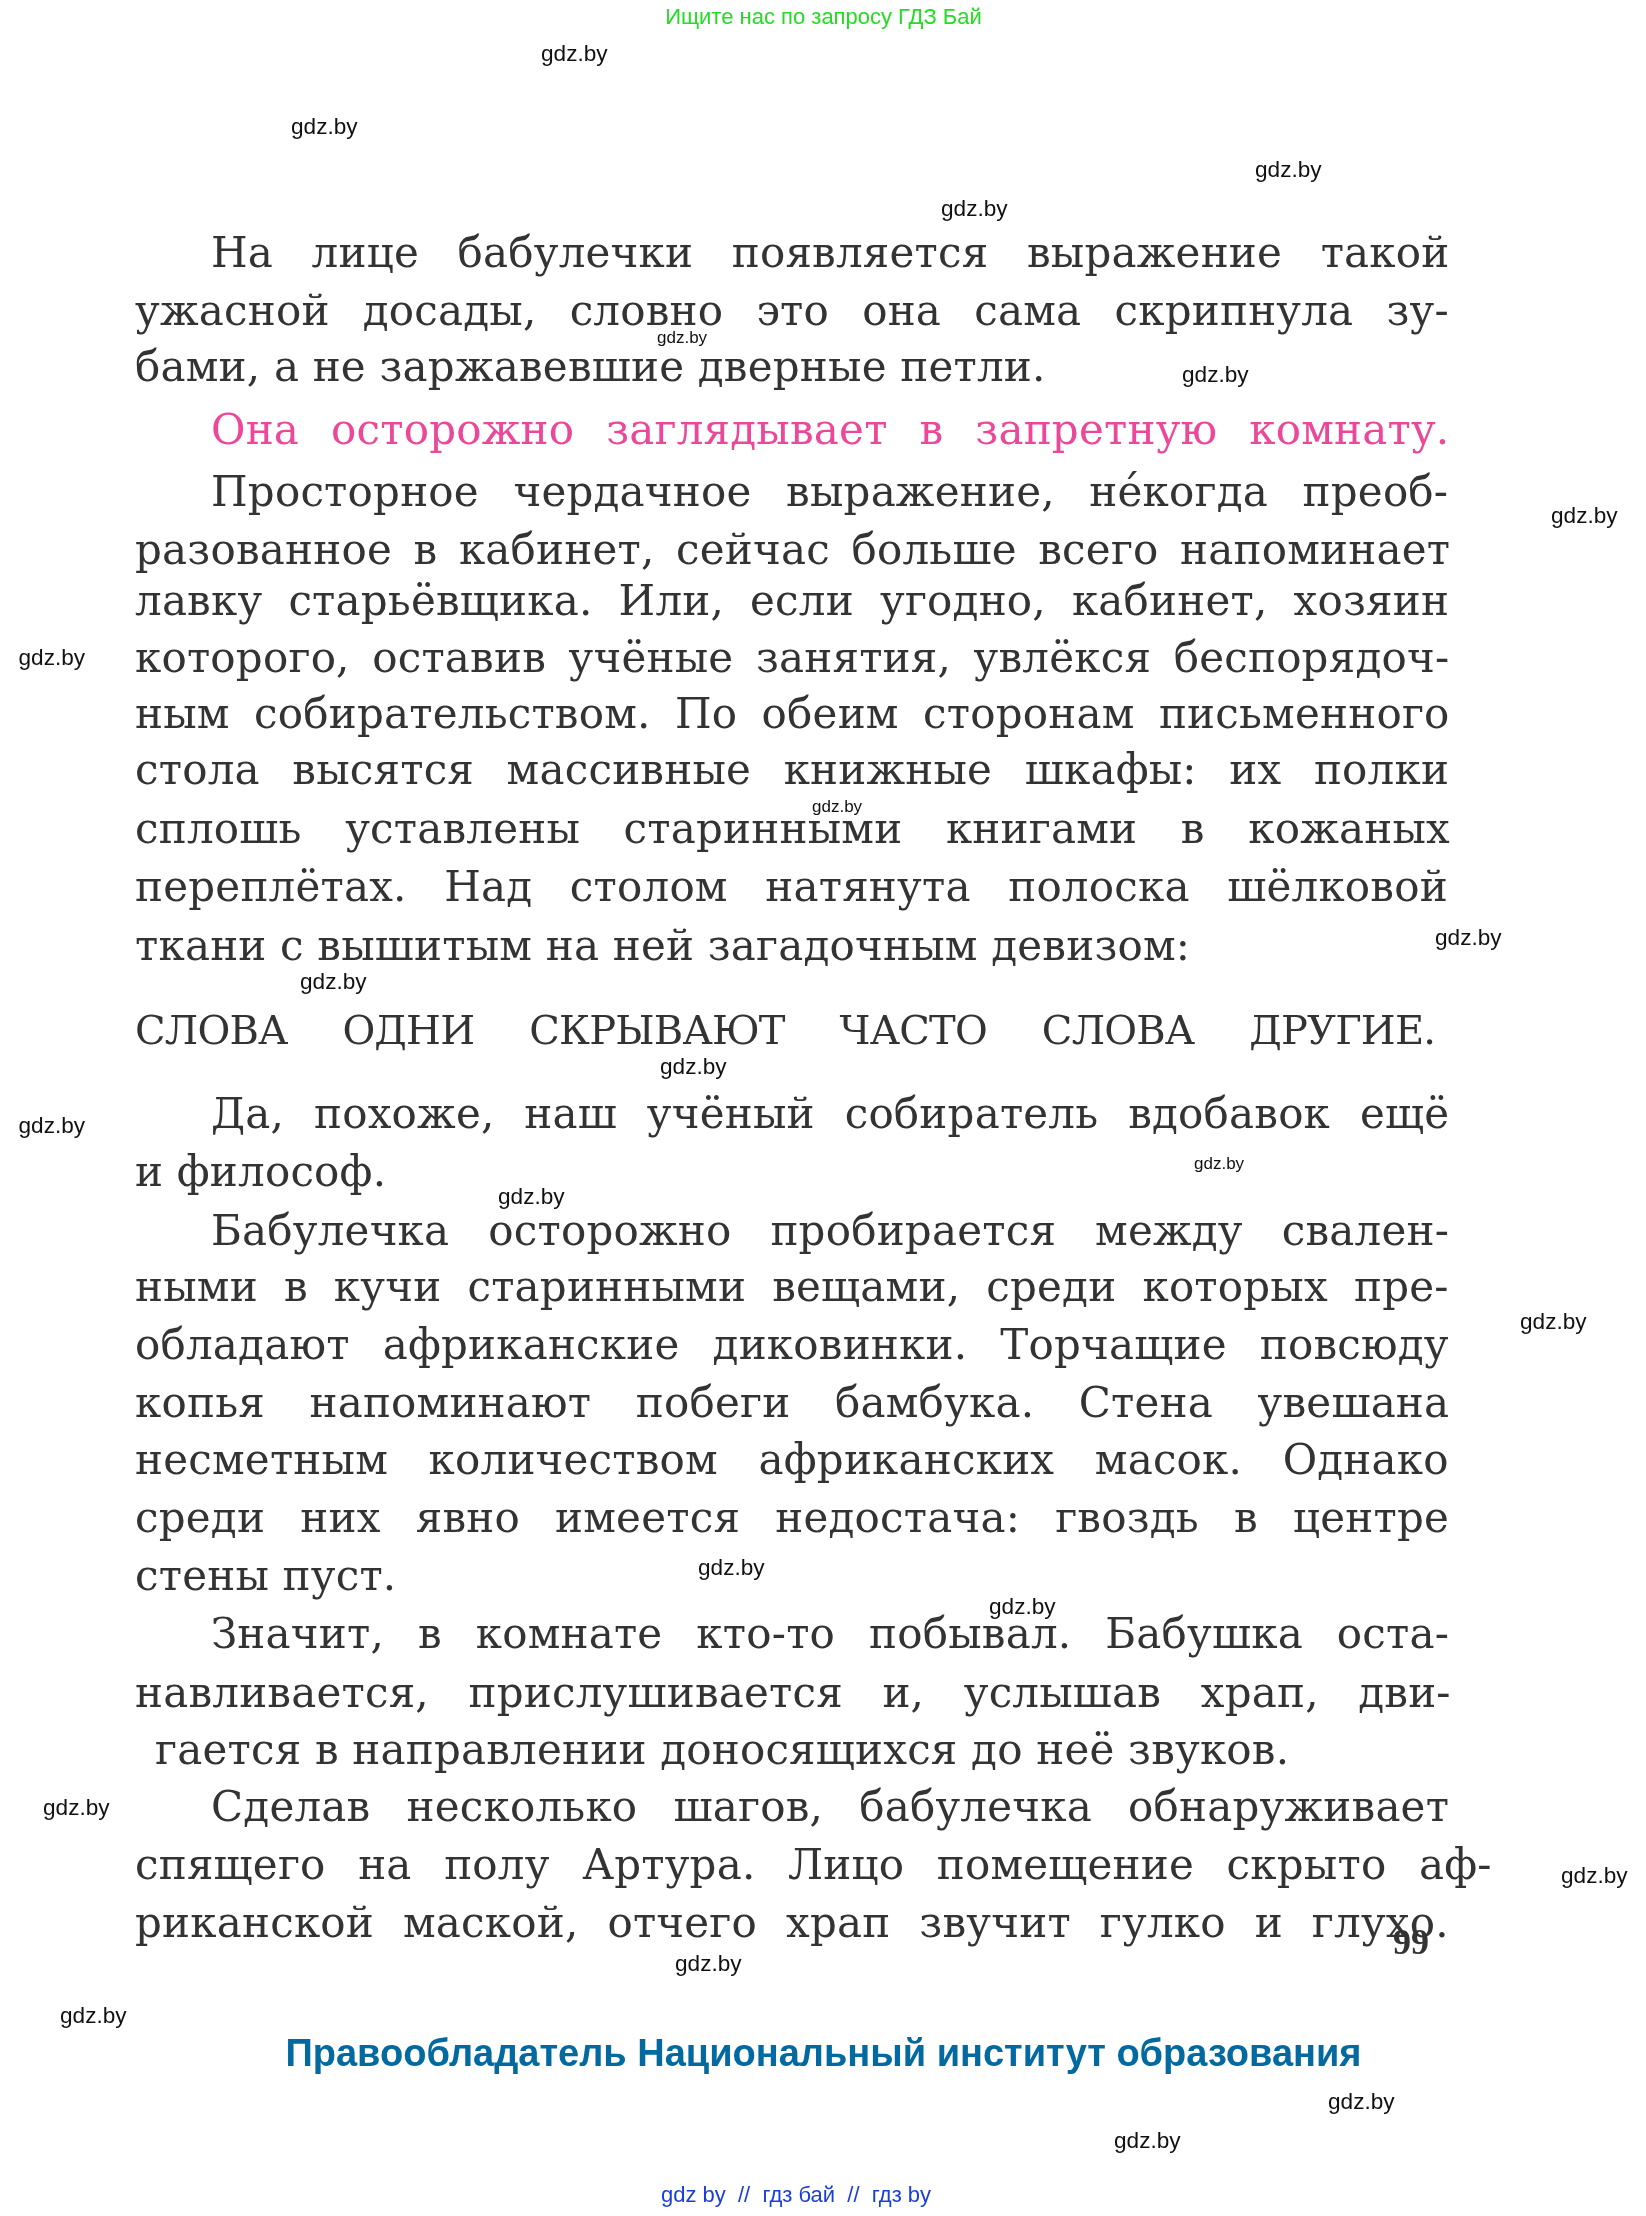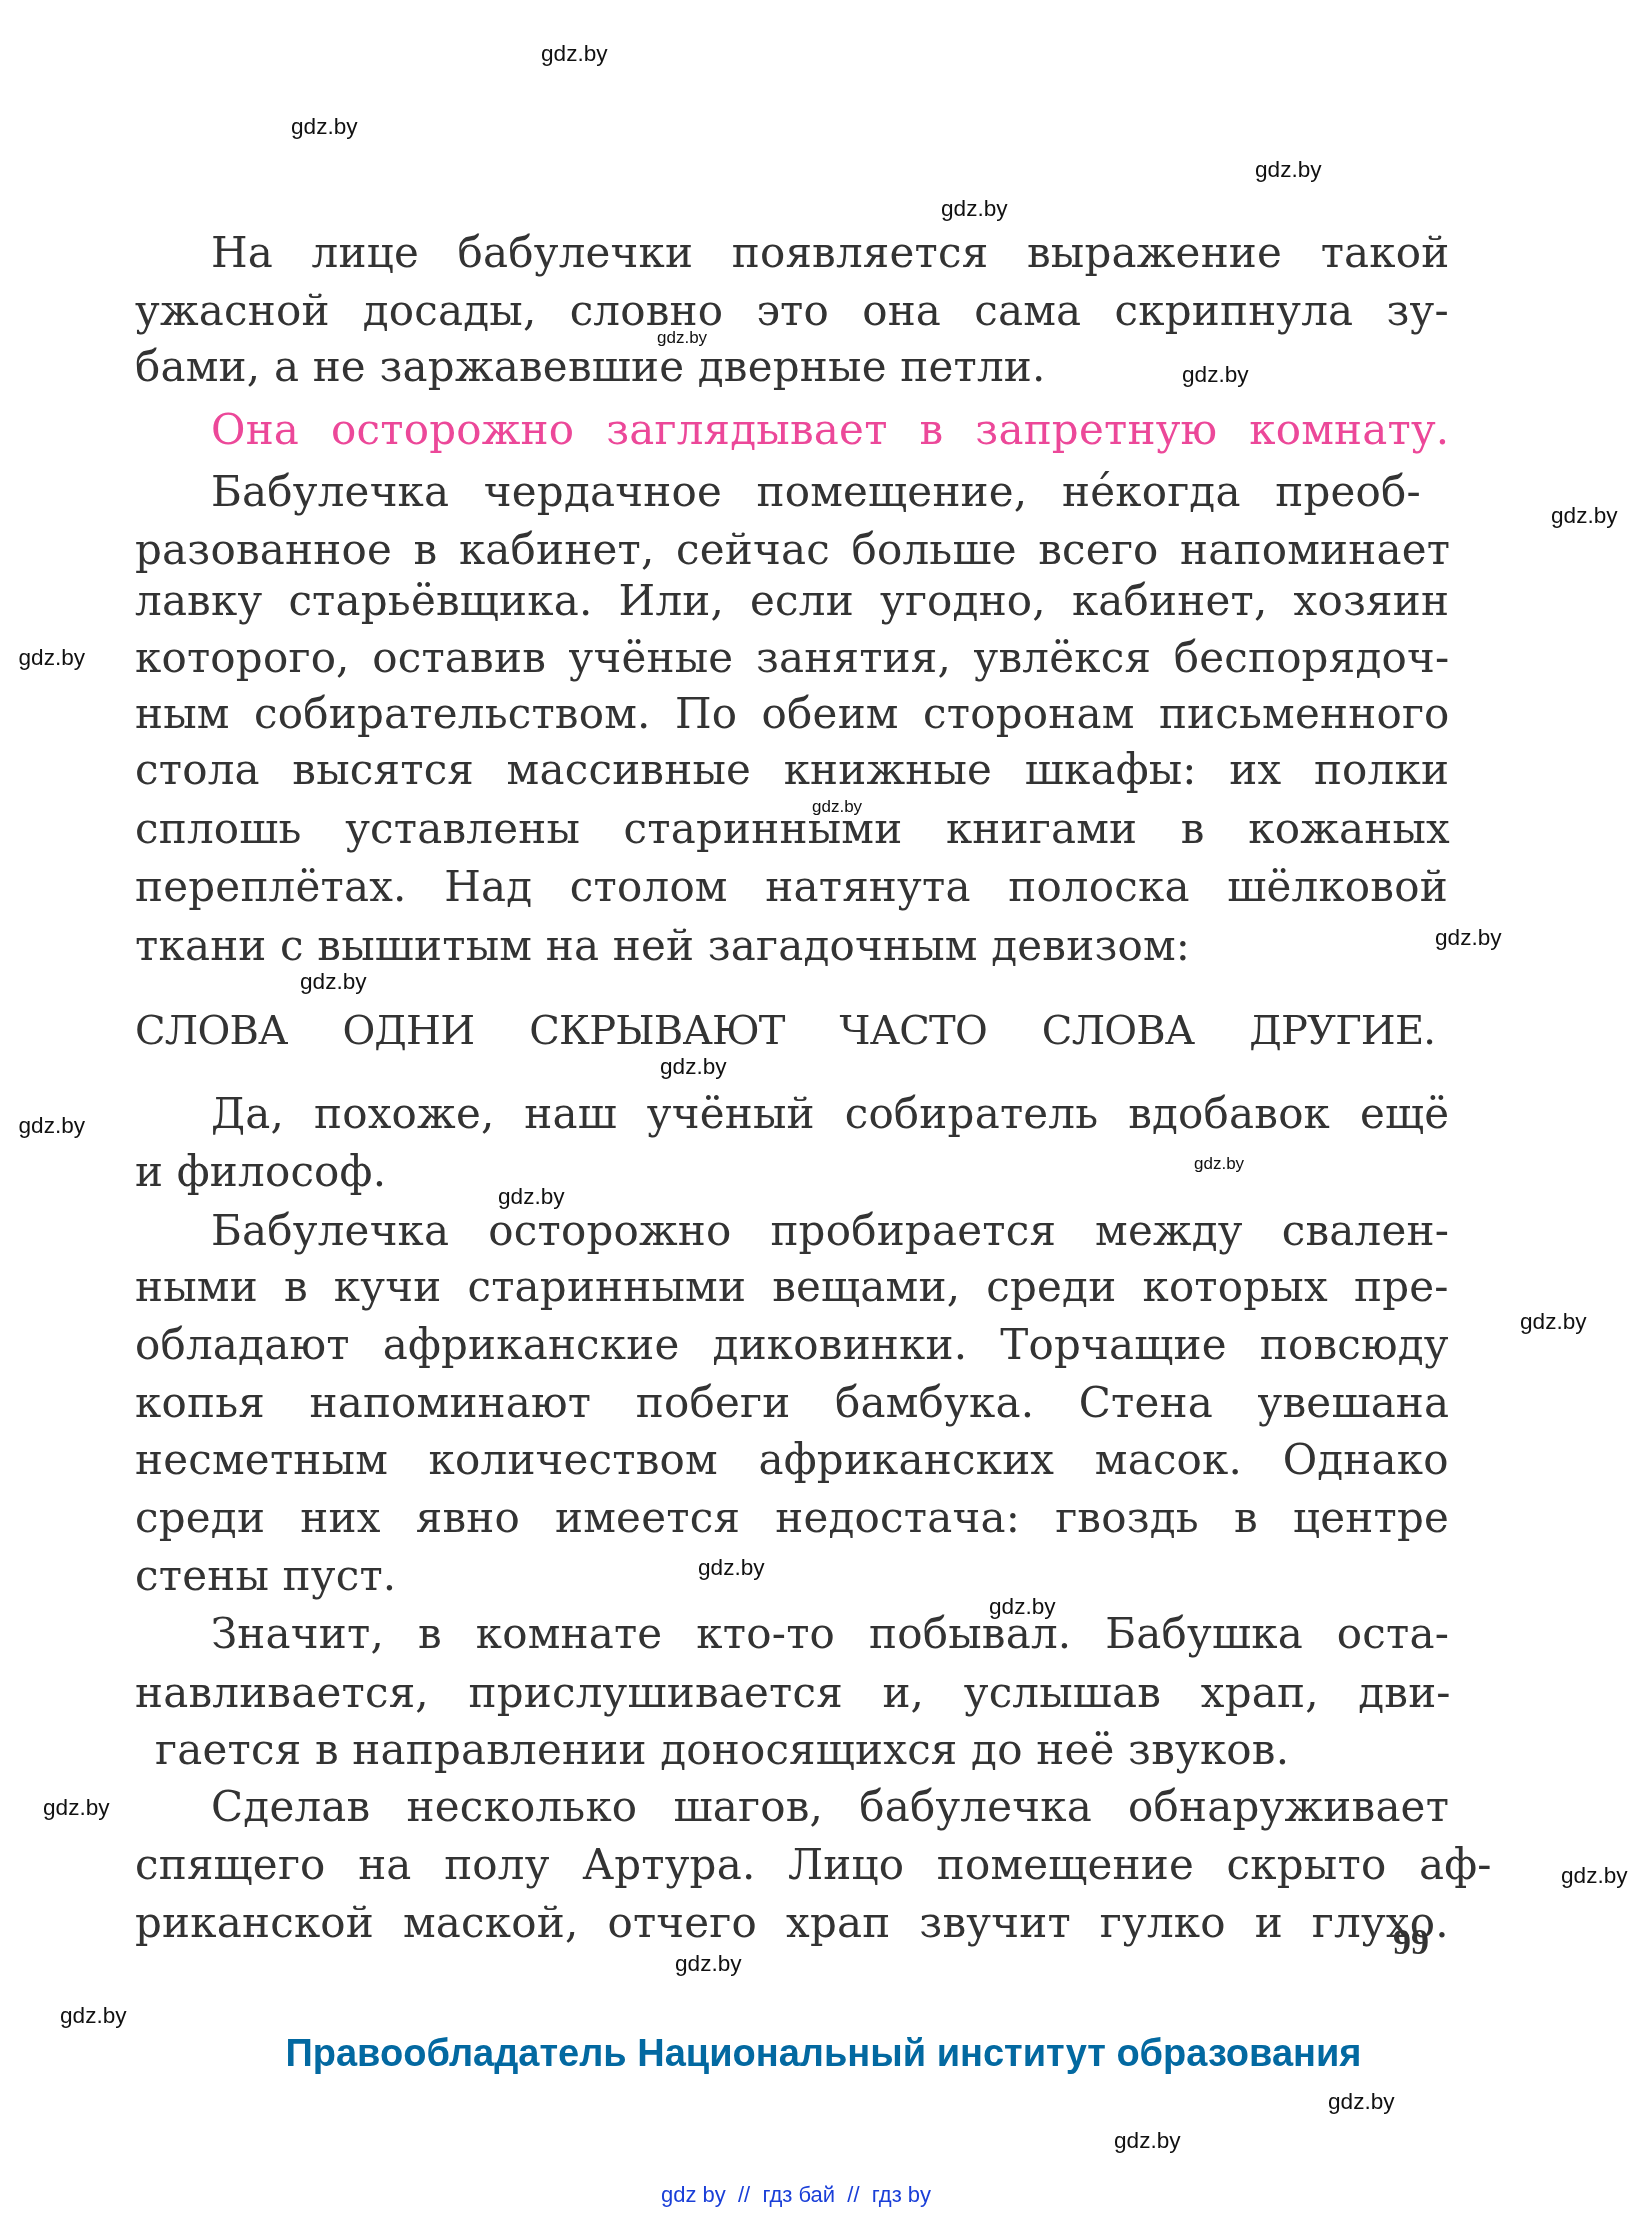--- a/index.html
+++ b/index.html
@@ -36,27 +36,28 @@
     position: absolute; left: 0; width: 1592px; top: 2181px; text-align: center;
     font-family: "Liberation Sans", sans-serif; font-size: 22px; line-height: 27px;
     white-space: pre;
   }
 </style>
 </head>
 <body>
 
 <div class="page">
 
+  <div class="header-note" style="color: rgb(34, 221, 34);">Ищите нас по запросу ГДЗ Бай</div>
 
   <div id="body-lines">
       <div class="line indent" style="top: 266px; color: rgb(51, 51, 51); word-spacing: 25px; text-align: left; text-align-last: left;">На лице бабулечки появляется выражение такой</div>
       <div class="line" style="top: 324px; color: rgb(51, 51, 51); word-spacing: 19.6px; text-align: left; text-align-last: left;">ужасной досады, словно это она сама скрипнула зу-</div>
       <div class="line last" style="top: 380px; color: rgb(51, 51, 51);">бами, а не заржавевшие дверные петли.</div>
       <div class="line indent" style="top: 443px; color: #ec4899; word-spacing: 18.4px; text-align: left; text-align-last: left;">Она осторожно заглядывает в запретную комнату.</div>
-      <div class="line indent" style="top: 505px; color: rgb(51, 51, 51); word-spacing: 21px; text-align: left; text-align-last: left;">Бабулечка чердачное помещение, не́когда преоб-</div>
+      <div class="line indent" style="top: 505px; color: rgb(51, 51, 51); word-spacing: 21px; text-align: left; text-align-last: left;">Просторное чердачное выражение, не́когда преоб-</div>
       <div class="line" style="top: 563px; color: rgb(51, 51, 51); word-spacing: 8px; text-align: left; text-align-last: left;">разованное в кабинет, сейчас больше всего напоминает</div>
       <div class="line" style="top: 614px; color: rgb(51, 51, 51); word-spacing: 12.5px; text-align: left; text-align-last: left;">лавку старьёвщика. Или, если угодно, кабинет, хозяин</div>
       <div class="line" style="top: 671px; color: rgb(51, 51, 51); word-spacing: 9px; text-align: left; text-align-last: left;">которого, оставив учёные занятия, увлёкся беспорядоч-</div>
       <div class="line" style="top: 727px; color: rgb(51, 51, 51); word-spacing: 10.8px; text-align: left; text-align-last: left;">ным собирательством. По обеим сторонам письменного</div>
       <div class="line" style="top: 783px; color: rgb(51, 51, 51); word-spacing: 19px; text-align: left; text-align-last: left;">стола высятся массивные книжные шкафы: их полки</div>
       <div class="line" style="top: 842px; color: rgb(51, 51, 51); word-spacing: 30px; text-align: left; text-align-last: left;">сплошь уставлены старинными книгами в кожаных</div>
       <div class="line" style="top: 900px; color: rgb(51, 51, 51); word-spacing: 24px; text-align: left; text-align-last: left;">переплётах. Над столом натянута полоска шёлковой</div>
       <div class="line last" style="top: 959px; color: rgb(51, 51, 51);">ткани с вышитым на ней загадочным девизом:</div>
       <div class="line motto" style="top: 1043px; color: rgb(51, 51, 51); word-spacing: 43px; text-align: left; text-align-last: left;">СЛОВА ОДНИ СКРЫВАЮТ ЧАСТО СЛОВА ДРУГИЕ.</div>
       <div class="line indent" style="top: 1127px; color: rgb(51, 51, 51); word-spacing: 16.3px; text-align: left; text-align-last: left;">Да, похоже, наш учёный собиратель вдобавок ещё</div>

